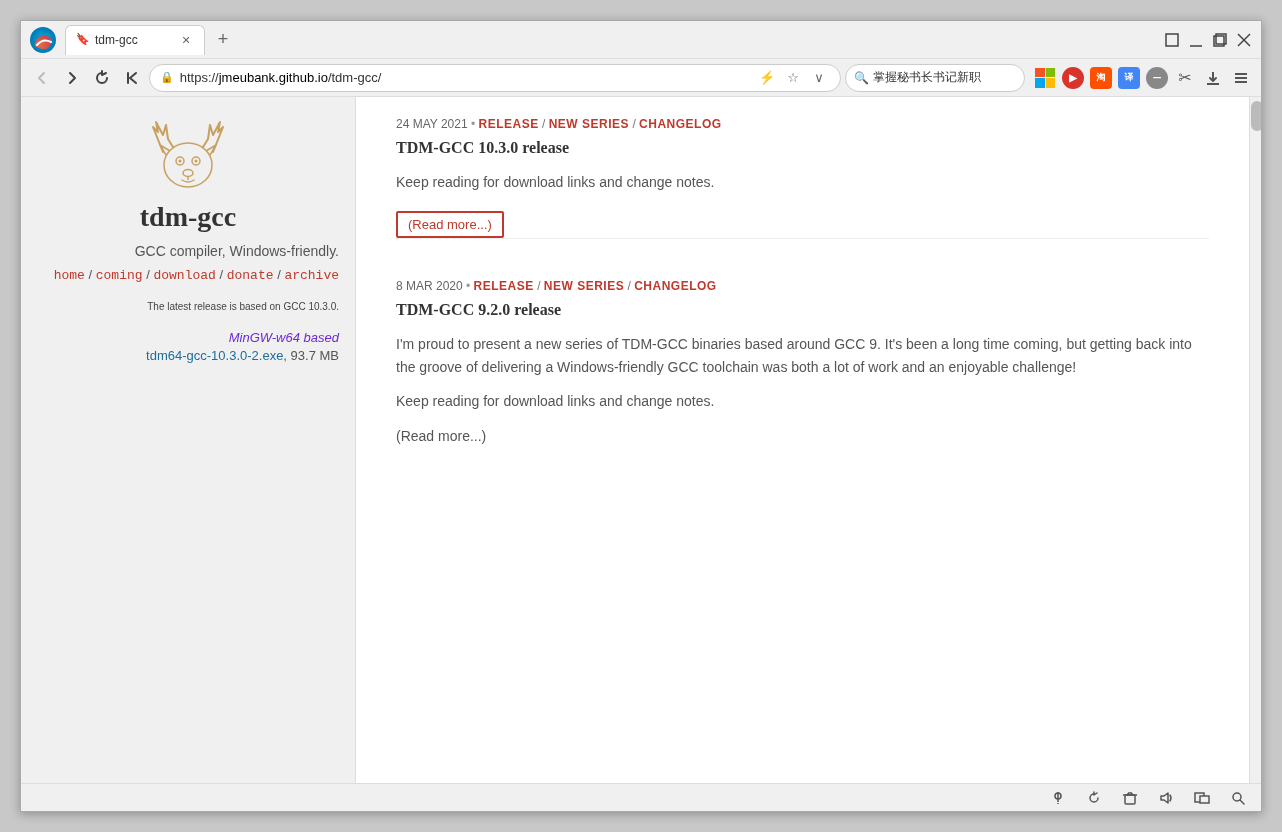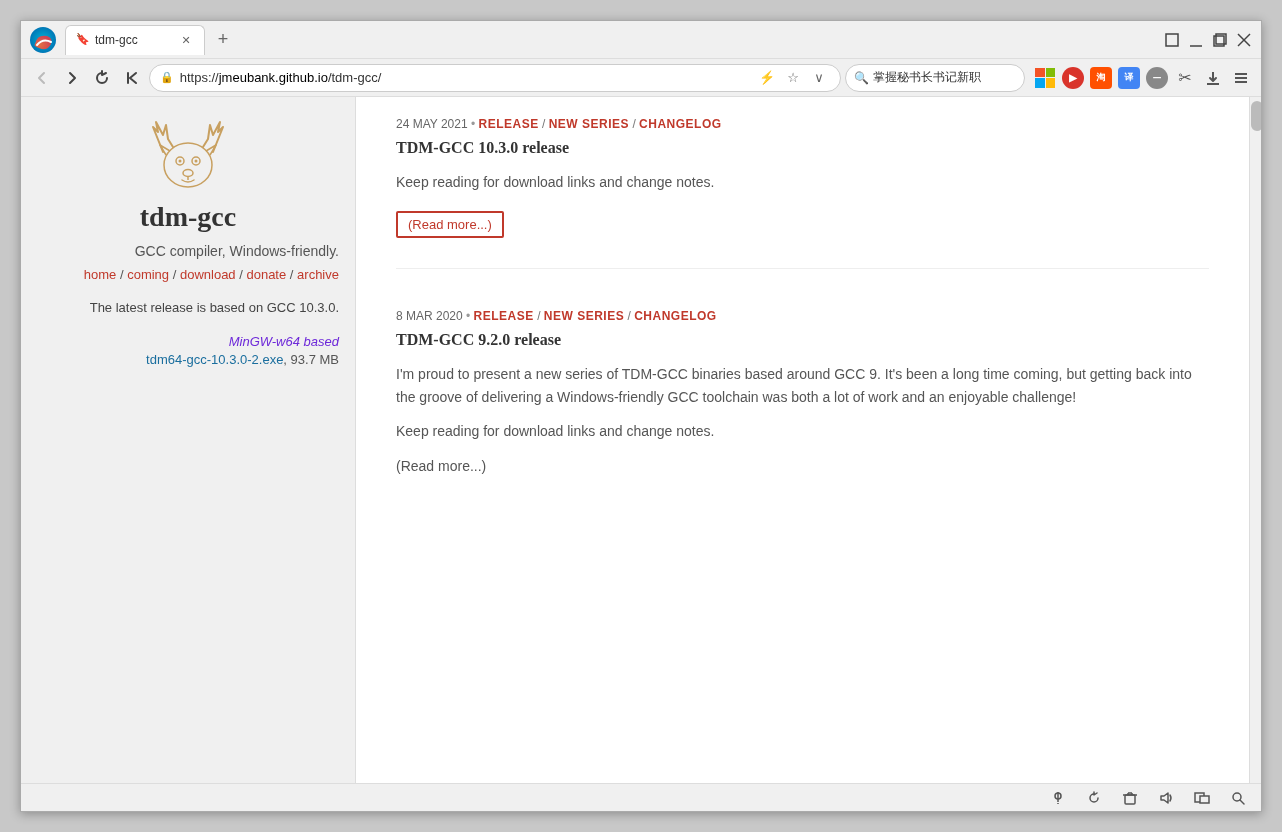--- a/index.html
+++ b/index.html
@@ -279,24 +279,25 @@
       font-size: 13px;
       text-align: right;
       width: 100%;
       margin-bottom: 16px;
       color: #555;
     }
 
     .nav-links a {
       color: #c0392b;
       text-decoration: none;
+      font-family: Liberation Mono, monospace;
     }
 
     .latest-release {
-      font-size: 13px;
+      font-size: 10px;
       color: #444;
       text-align: right;
       width: 100%;
       margin-bottom: 16px;
       line-height: 1.5;
     }
 
     .download-section {
       width: 100%;
       text-align: right;
@@ -328,21 +329,20 @@
     .main-content {
       flex: 1;
       overflow-y: auto;
       padding: 20px 40px;
       background: #fff;
     }
 
     .post {
       margin-bottom: 40px;
       border-bottom: 1px solid #eee;
-      padding-bottom: 30px;
     }
 
     .post:last-child { border-bottom: none; }
 
     .post-meta {
       font-size: 12px;
       color: #777;
       margin-bottom: 8px;
     }
 

